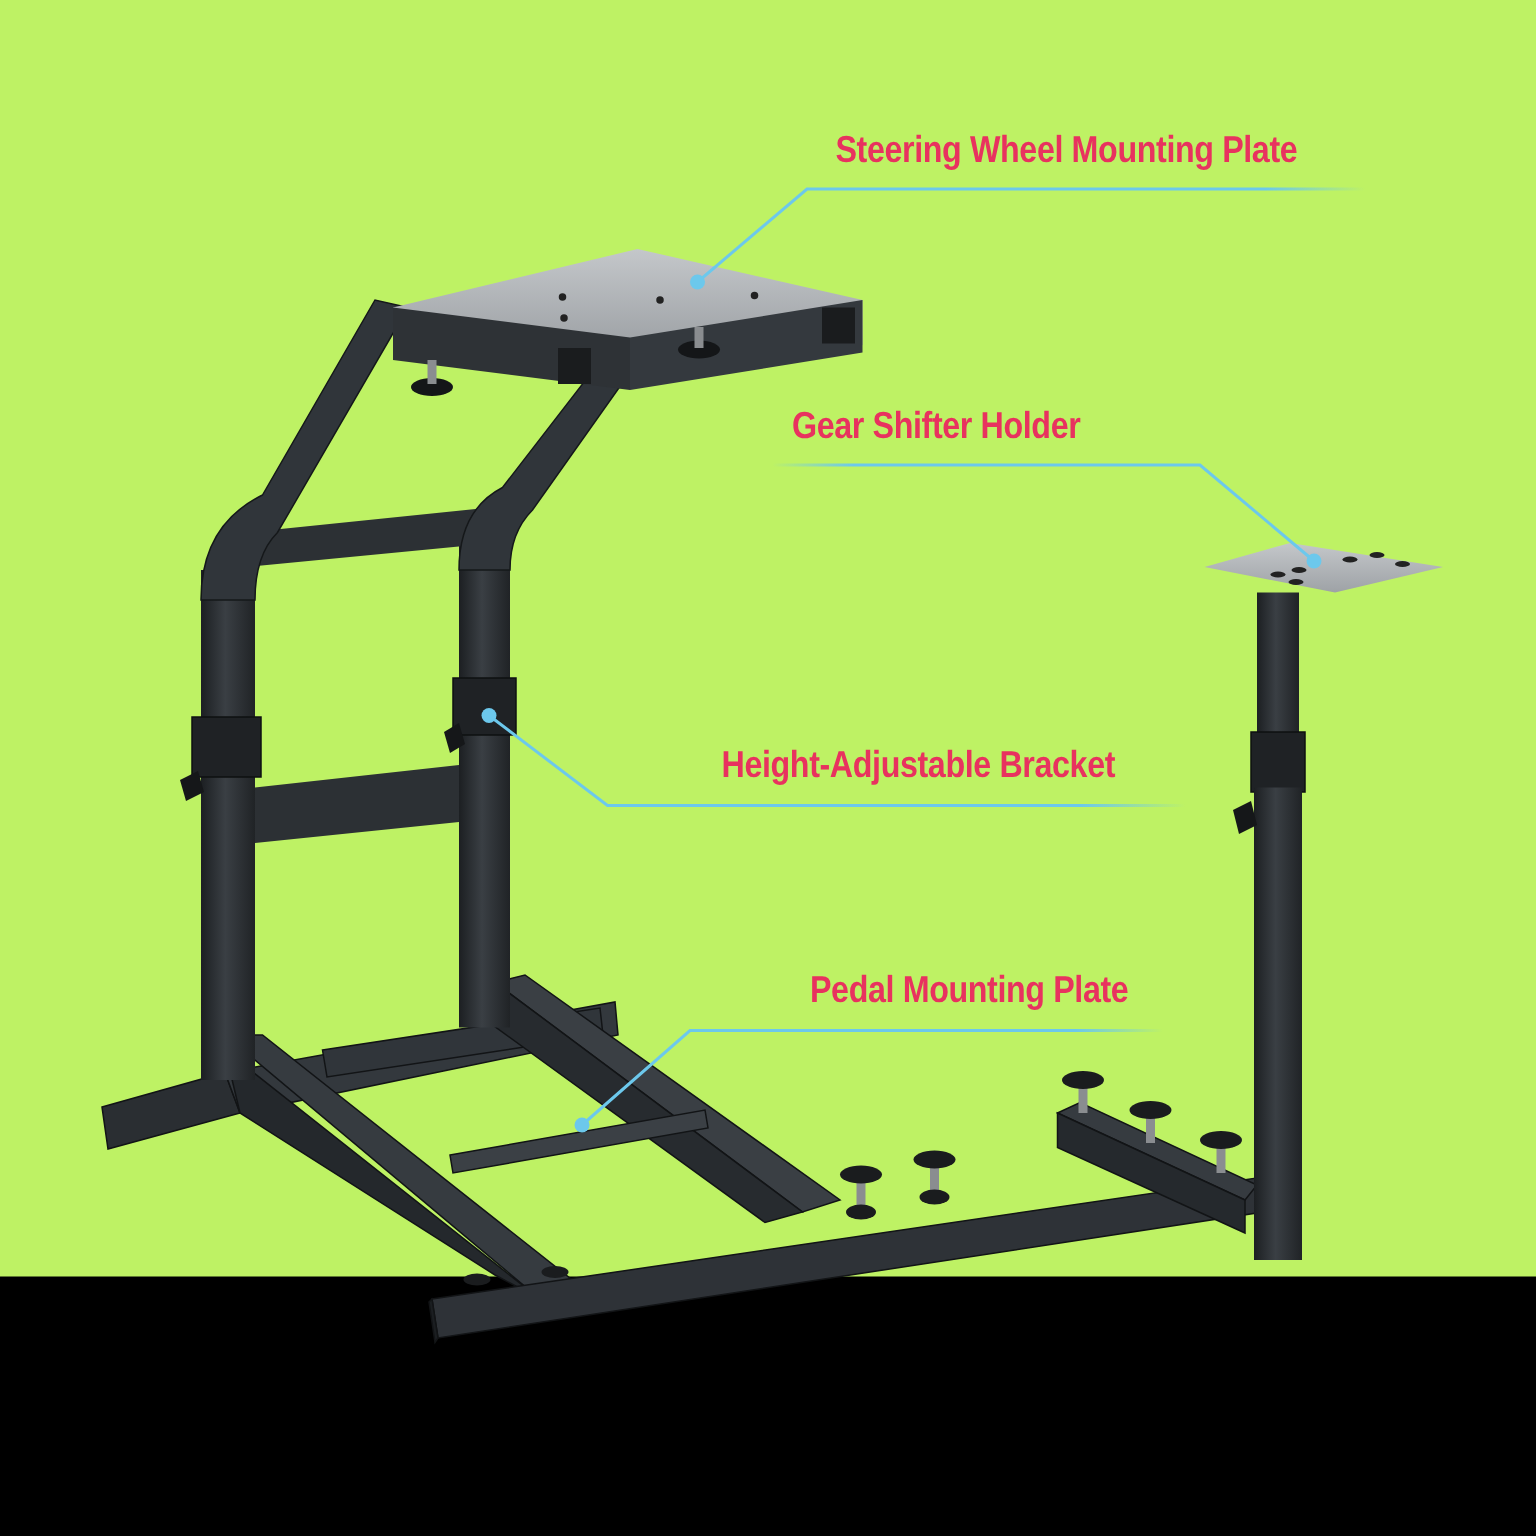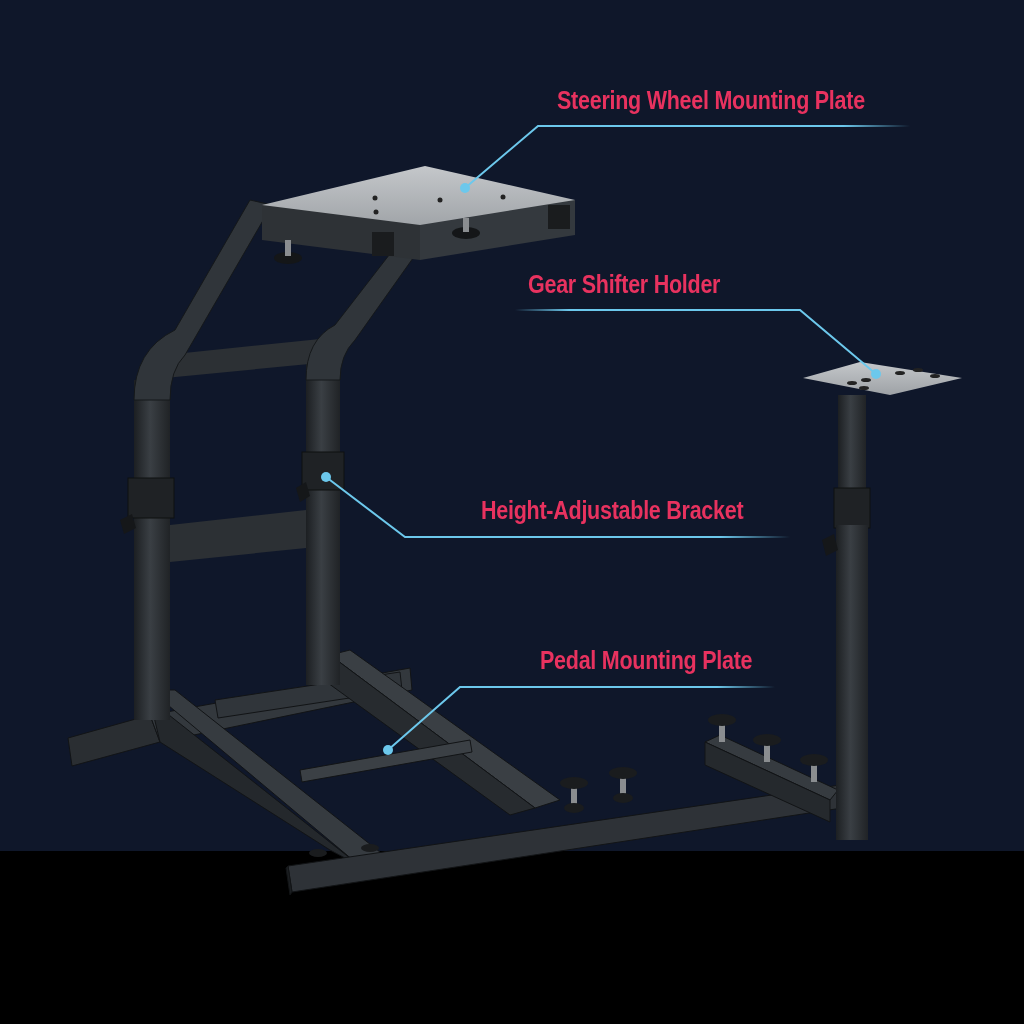--- a/index.html
+++ b/index.html
@@ -1,17 +1,17 @@
 <!DOCTYPE html>
 <html><head>
 <meta charset="utf-8">
 <style>
   html,body{margin:0;padding:0;background:#000;}
   body{width:1024px;height:1024px;overflow:hidden;position:relative;font-family:"Liberation Sans",sans-serif;}
-  #stage{position:absolute;left:0;top:0;width:1024px;height:851px;background:#0f172a;}
+  #stage{position:absolute;left:0;top:0;width:1024px;height:851px;background:#bef264;}
   svg{position:absolute;left:0;top:0;}
   .label{position:absolute;color:#e8325f;font-family:"Liberation Sans",sans-serif;font-weight:bold;font-size:25px;letter-spacing:-0.3px;white-space:nowrap;transform:scaleX(0.86);transform-origin:left center;}
 </style>
 </head>
 <body>
 
 <div id="stage">
 
   <svg width="1024" height="1024" viewBox="0 0 1024 1024">
     <defs>

